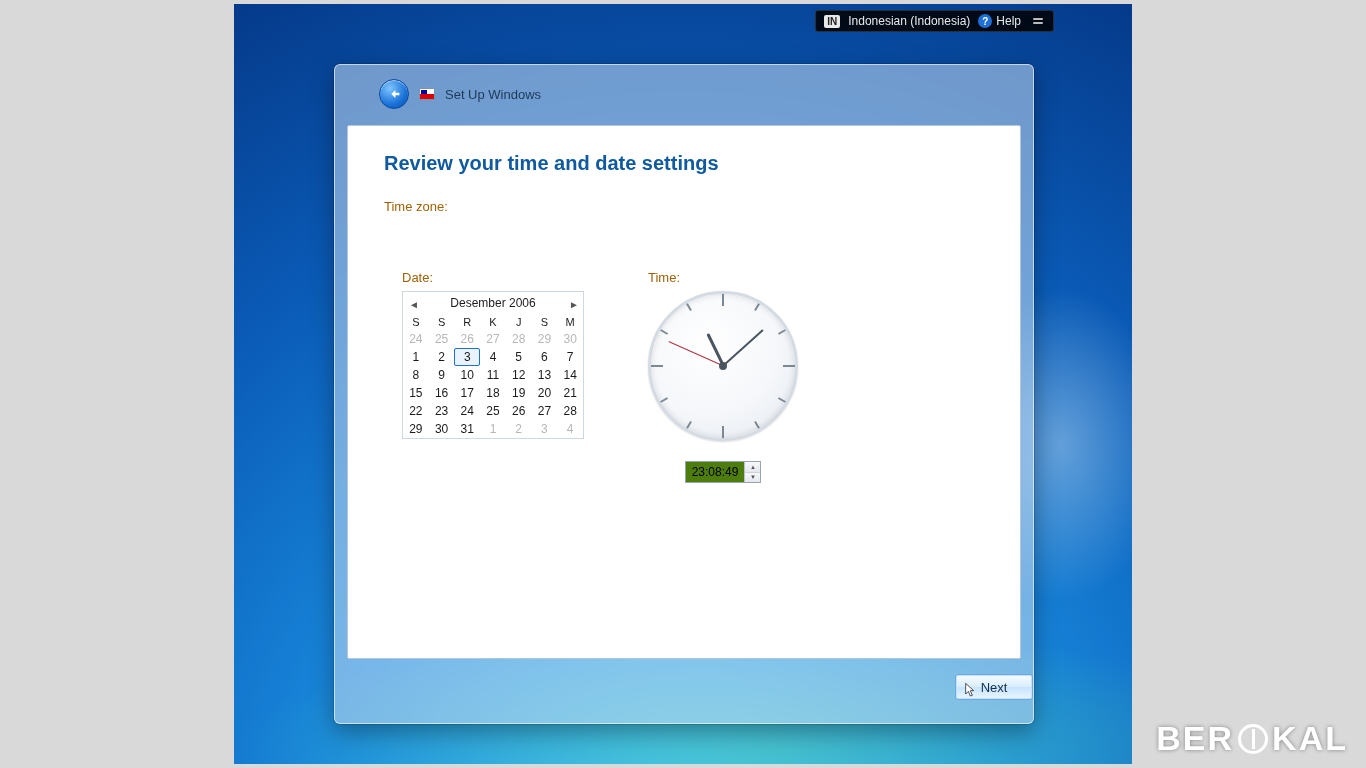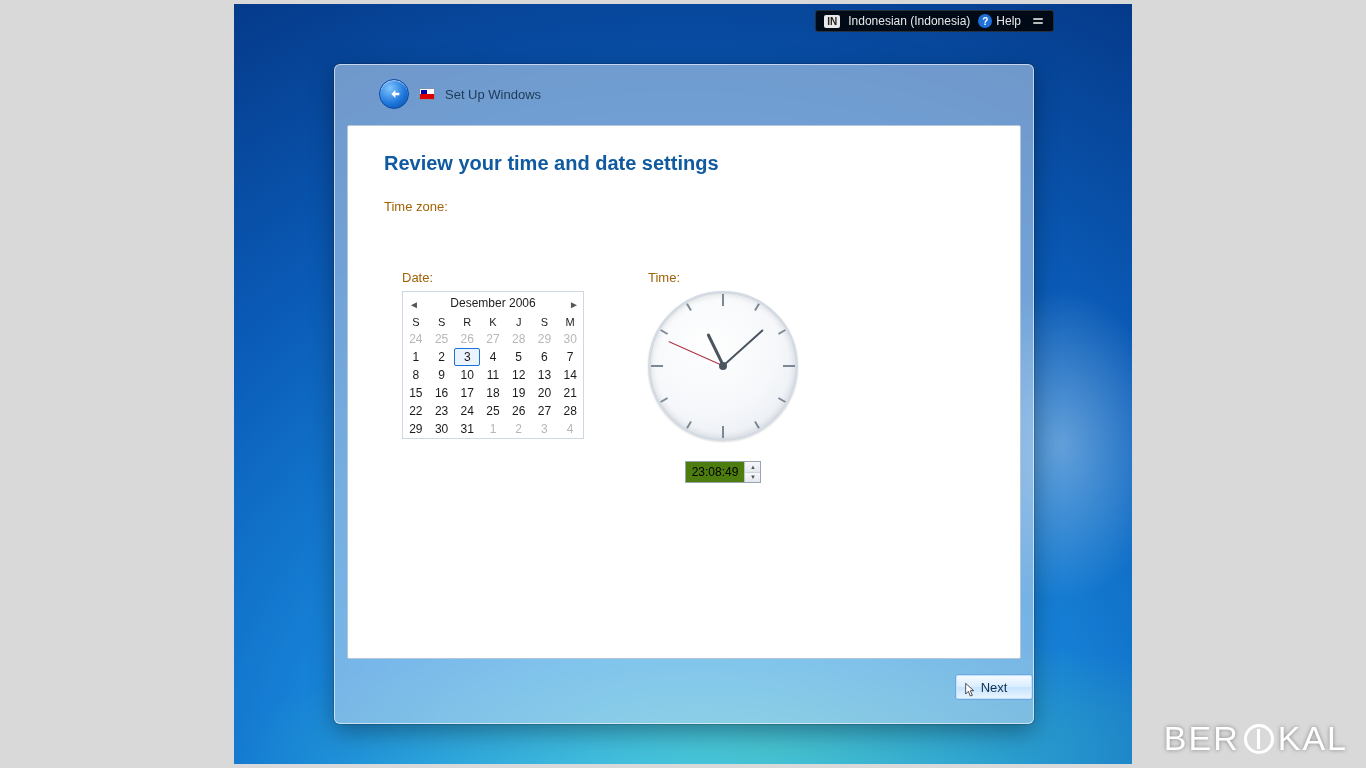--- a/index.html
+++ b/index.html
@@ -153,21 +153,21 @@
     cursor:pointer;
     position:relative;
   }
   .cursor{
     position:absolute; left:8px; top:7px;
     width:14px;height:16px; pointer-events:none;
   }
 
   .watermark{
     position:absolute; right:18px; bottom:10px;
-    color:#fff; font-size:34px; font-weight:400; letter-spacing:2px;
+    color:#fff; font-size:34px; font-weight:700; letter-spacing:2px;
     font-family: Arial, sans-serif;
     text-shadow:0 0 4px rgba(0,0,0,.4);
     display:flex;align-items:center;gap:4px;
   }
   .watermark .orb{
     width:30px;height:30px;border:3px solid #fff;border-radius:50%;
     display:inline-flex;align-items:center;justify-content:center;
   }
   .watermark .orb::before{content:"";width:3px;height:20px;background:#fff;}
 </style>

